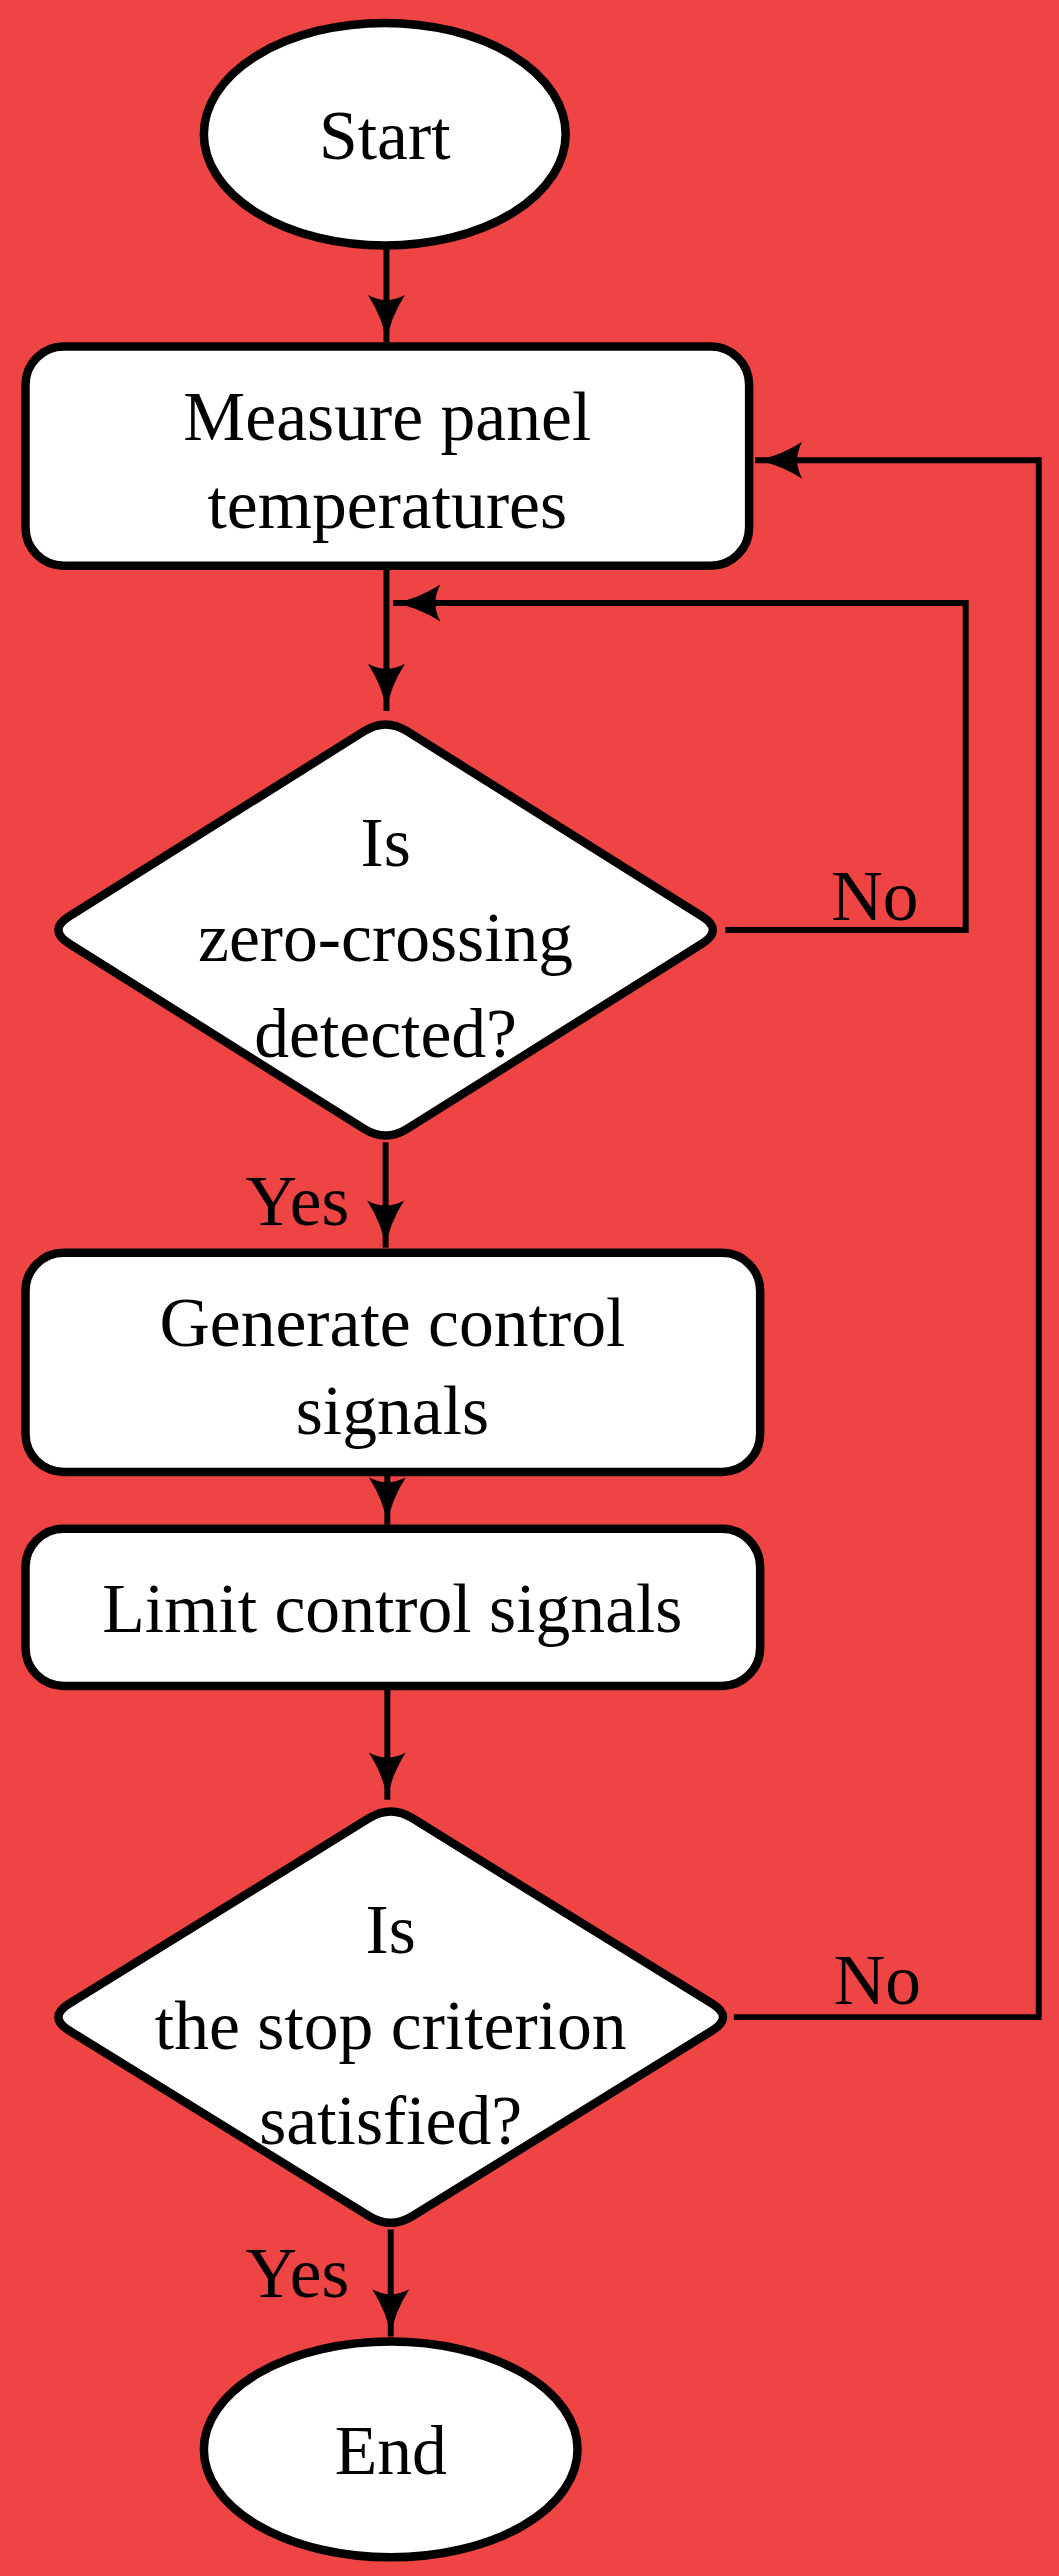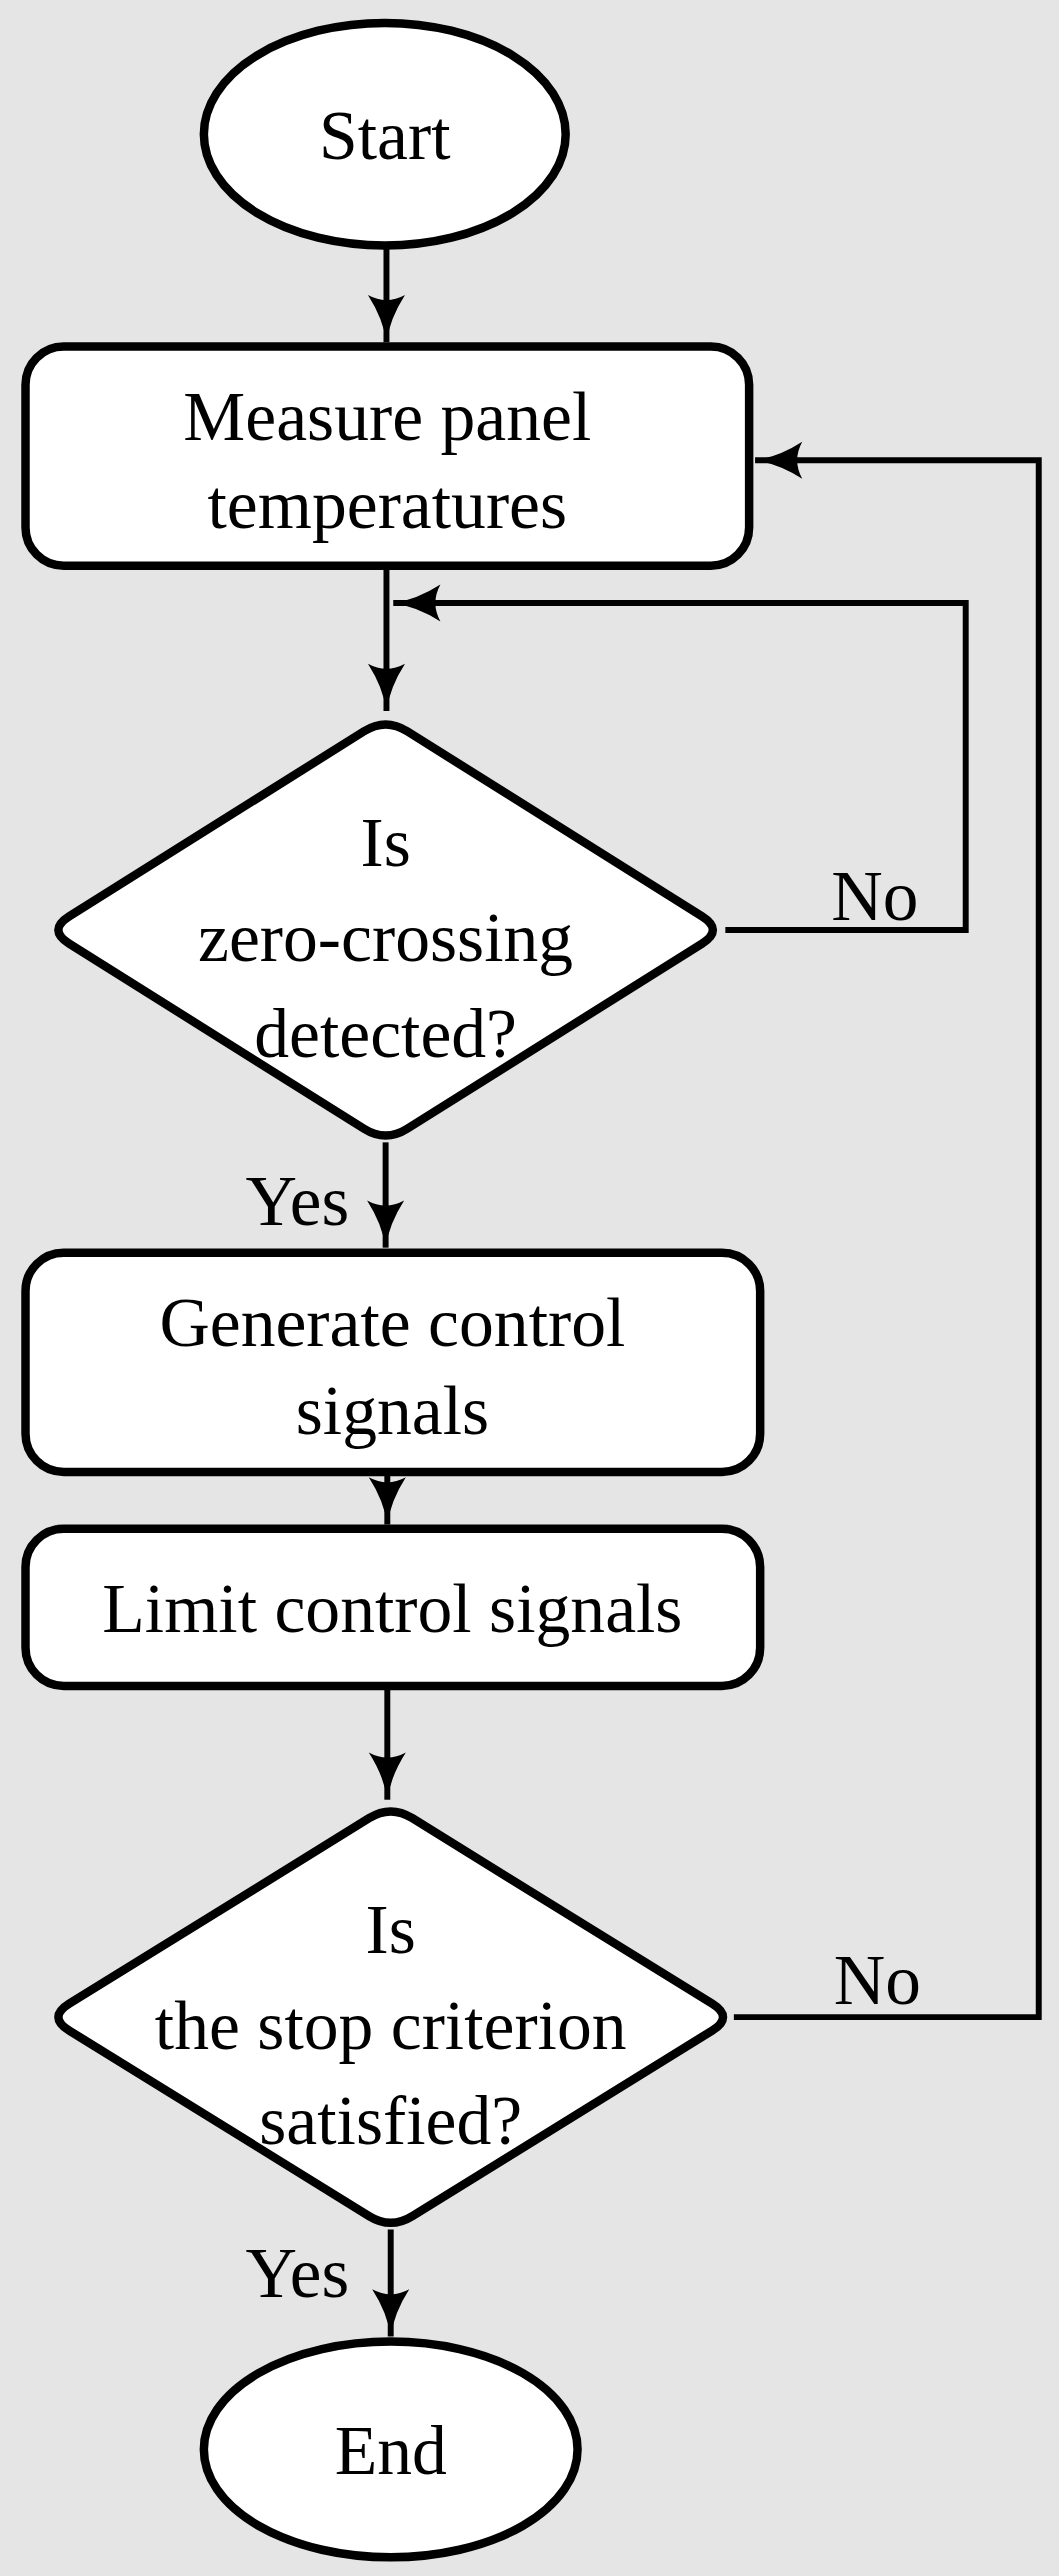--- a/index.html
+++ b/index.html
@@ -3,21 +3,21 @@
 <meta charset="utf-8">
 <style>
   html, body {
     margin: 0;
     padding: 0;
     background: #ffffff;
   }
   .figure-wrap {
     width: 1060px;
     height: 2576px;
-    background: #e5e5e5;
+    background: #ef4444;
     position: relative;
   }
   svg text {
     font-family: "Liberation Serif", "DejaVu Serif", serif;
     fill: #000000;
   }
   .node-text {
     font-size: 82px;
   }
   .edge-label {

